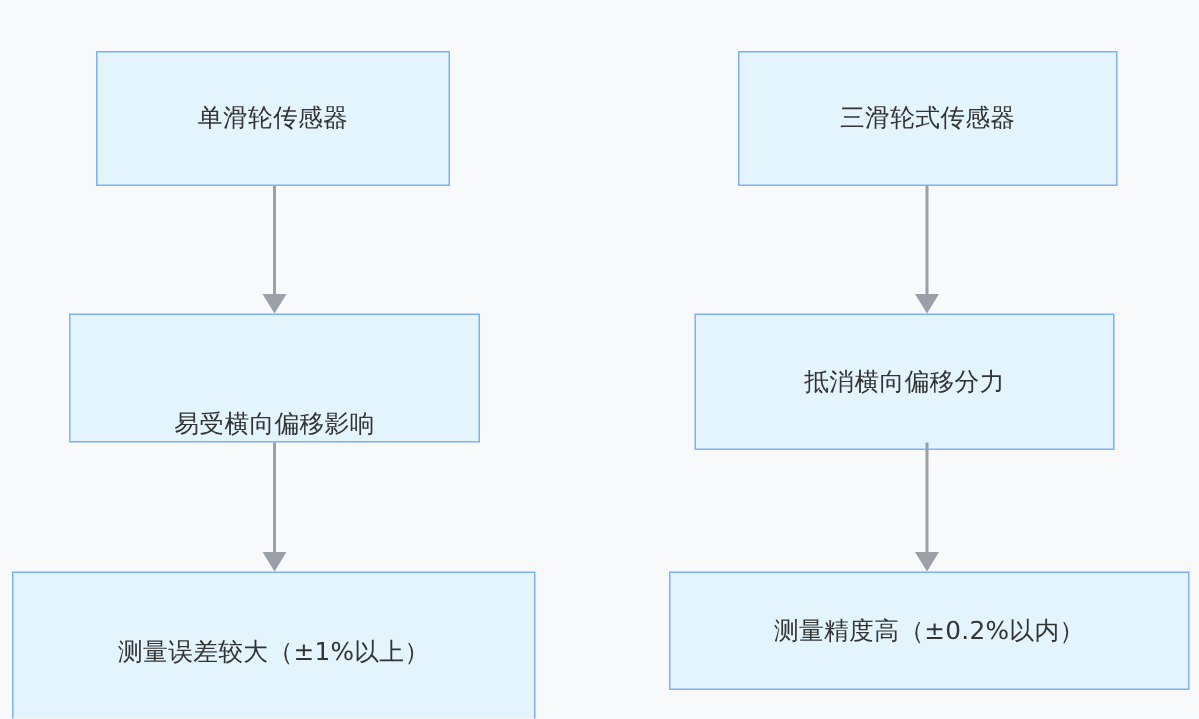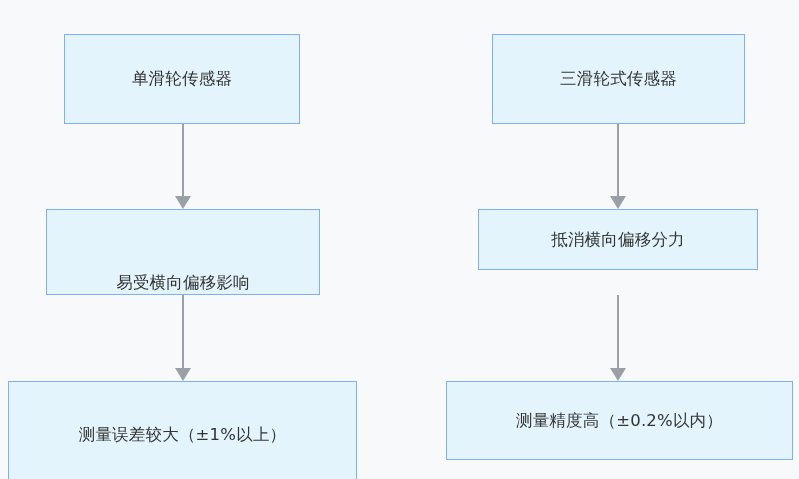--- a/index.html
+++ b/index.html
@@ -57,21 +57,21 @@
     left: -7px;
   }
 
   
   #node-single-sensor      { left: 64px;  top: 34px;  width: 236px; height: 90px; }
   #node-lateral-affected   { left: 46px;  top: 209px; width: 274px; height: 86px; align-items: flex-end; }
   #node-error-large        { left: 8px;   top: 381px; width: 349px; height: 108px; }
 
   
   #node-triple-sensor      { left: 492px; top: 34px;  width: 253px; height: 90px; }
-  #node-lateral-cancelled  { left: 478px; top: 209px; width: 280px; height: 61px; }
+  #node-lateral-cancelled  { left: 463px; top: 209px; width: 280px; height: 91px; }
   #node-accuracy-high      { left: 446px; top: 381px; width: 347px; height: 79px; }
 
   
   #conn-left-1  { left: 182px; top: 124px; height: 85px; }
   #conn-left-1 .conn-line { height: 72px; }
   #conn-left-1 .conn-head { top: 72px; }
 
   #conn-left-2  { left: 182px; top: 295px; height: 86px; }
   #conn-left-2 .conn-line { height: 73px; }
   #conn-left-2 .conn-head { top: 73px; }

